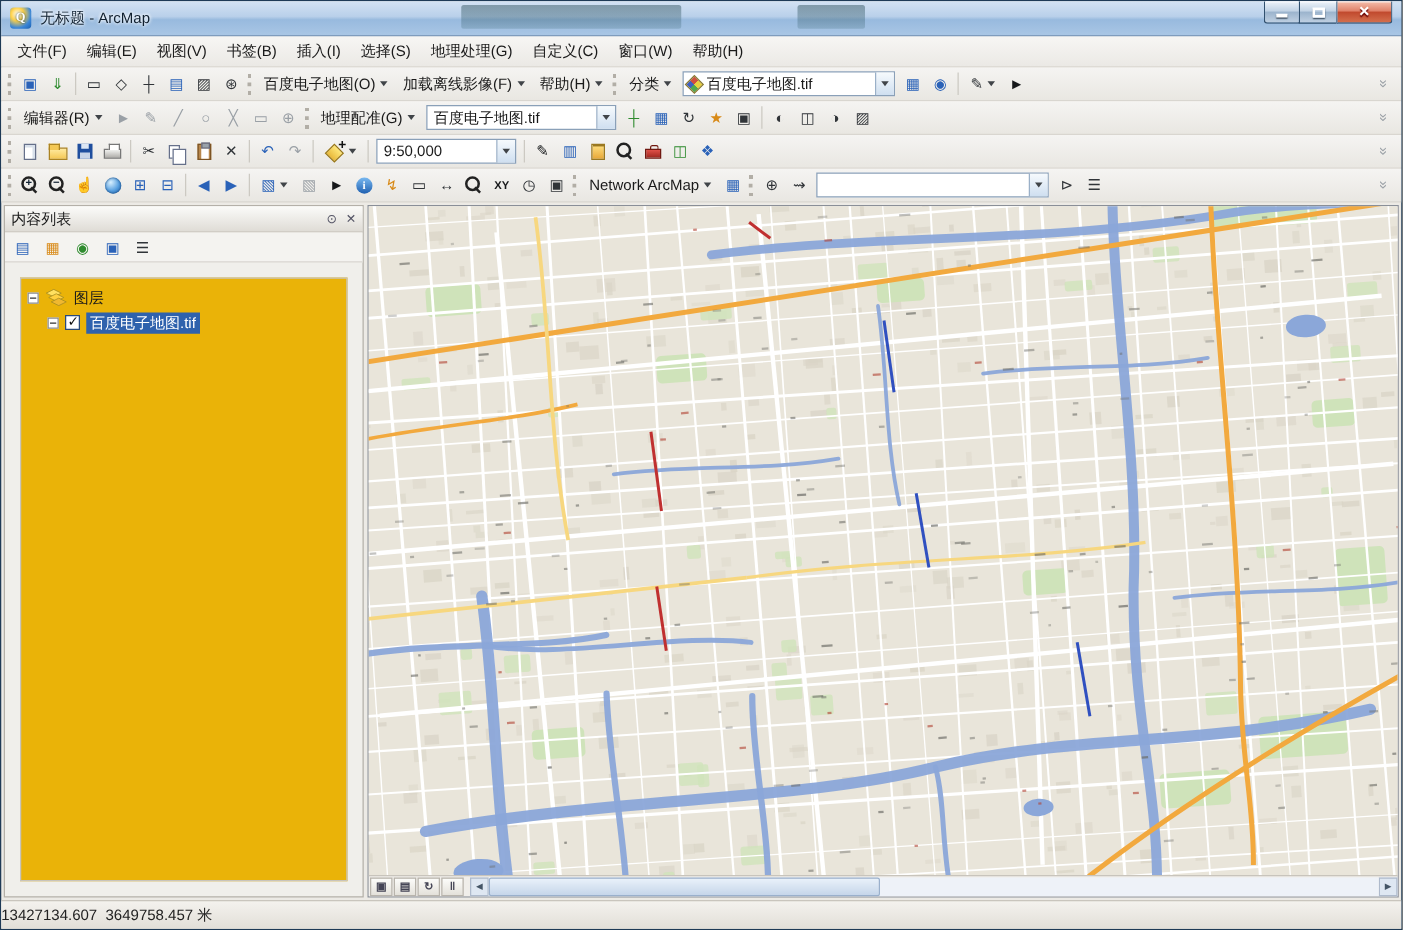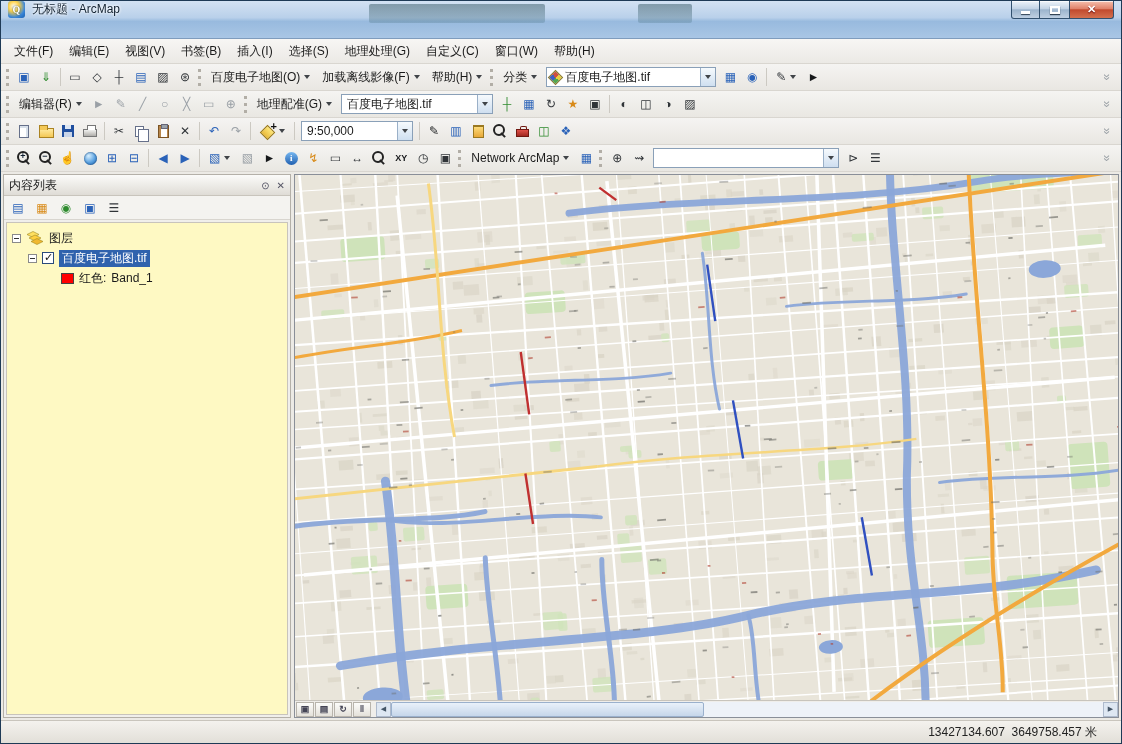--- a/index.html
+++ b/index.html
@@ -1,20 +1,20 @@
 <!DOCTYPE html>
 <html><head>
 <meta charset="utf-8">
 <style>
 *{box-sizing:border-box;margin:0;padding:0}
 html,body{width:1122px;height:744px;overflow:hidden;background:#444}
 body{font-family:"Liberation Sans",sans-serif;font-size:12px;color:#1a1a1a}
 .app{width:1122px;height:744px;display:flex;flex-direction:column;border:1px solid #1e3a56;background:#eceae5;position:relative}
 
-.titlebar{height:38px;position:relative;display:flex;align-items:flex-start;background:linear-gradient(180deg,#d3e2f3,#b9d0ea 45%,#98bade 55%,#a9c6e5);border-bottom:1px solid #7f9cbd;flex:none}
+.titlebar{height:28px;position:relative;display:flex;align-items:center;background:linear-gradient(180deg,#d3e2f3,#b9d0ea 45%,#98bade 55%,#a9c6e5);border-bottom:1px solid #7f9cbd;flex:none}
 .glass{position:absolute;top:3px;height:19px;border-radius:2px;background:linear-gradient(rgba(25,62,72,.42),rgba(52,96,106,.22))}
 .g1{left:368px;width:176px}.g2{left:637px;width:54px}
 .app-icon{width:17px;height:17px;margin-left:7px;border-radius:3px;background:radial-gradient(circle at 35% 32%,#fff,#ffd24a 32%,#3a86d8 68%,#1a5fae);display:flex;align-items:center;justify-content:center;flex:none}
 .app-icon::after{content:"Q";font:bold 10px "Liberation Serif",serif;color:#fff;text-shadow:0 0 2px #133}
 .title-text{margin-left:7px;color:#102030;text-shadow:0 0 3px #fff,0 0 3px #fff}
 .win-controls{position:absolute;top:0;right:7px;display:flex}
 .winbtn{width:29px;height:18px;border:1px solid #31506e;border-top:none;display:flex;align-items:center;justify-content:center;background:linear-gradient(#eef4fa,#c2d3e5 45%,#9cb4cd 52%,#bfd0e2);box-shadow:inset 0 1px 0 rgba(255,255,255,.7)}
 .winbtn.first{border-bottom-left-radius:3px}
 .winbtn.max{border-left:none;border-right:none}
 .winbtn.close{width:45px;background:linear-gradient(#f6c0ae,#e0826a 45%,#c14a2e 52%,#d4704e);border-bottom-right-radius:3px}
@@ -68,42 +68,42 @@
 .ic-mag em{position:absolute;left:1px;top:1px;width:10px;text-align:center;font:bold 9px/9px "Liberation Sans",sans-serif;color:#123;font-style:normal}
 .ic-globe{width:13px;height:13px;border-radius:50%;background:radial-gradient(circle at 35% 30%,#d8f0ff,#58a0e0 55%,#2060a8);box-shadow:inset 0 0 2px #0a3a70}
 .ic-identify{width:13px;height:13px;border-radius:50%;background:linear-gradient(#78b8f0,#2060b0);color:#fff;display:flex;align-items:center;justify-content:center;font:bold 9px "Liberation Serif",serif}
 
 .main{flex:1;display:flex;min-height:0}
 .toc{width:288px;background:#f0efeb;border:1px solid #b4b0a8;display:flex;flex-direction:column;margin:2px 0 2px 2px;flex:none}
 .toc-header{height:21px;display:flex;align-items:center;padding:0 5px;background:linear-gradient(#fbfbf9,#dfdcd6);border-bottom:1px solid #c8c4bc;flex:none}
 .toc-hbtns{margin-left:auto;display:flex;gap:7px;align-items:center;color:#556}
 .toc-hbtns i{font-style:normal;font-size:10px;color:#556}
 .toc-toolbar{height:24px;display:flex;align-items:center;gap:2px;padding:0 3px;border-bottom:1px solid #d8d5cf;background:#f4f3f0;flex:none}
-.toc-tree{flex:1;background:#fef9c3;margin:2px;border:1px solid #c8c4bc;padding:5px 2px;overflow:hidden}
+.toc-tree{flex:1;background:#eab308;margin:12px;border:1px solid #c8c4bc;padding:5px 2px;overflow:hidden}
 .trow{display:flex;align-items:center;height:20px;gap:5px}
 .exp{width:9px;height:9px;border:1px solid #8a8a8a;background:#fff;position:relative;flex:none}
 .exp::before{content:"";position:absolute;left:1px;right:1px;top:3px;height:1px;background:#333}
 .cb{width:12px;height:12px;border:1px solid #2a4a7a;background:#fff;position:relative;flex:none}
 .cb::after{content:"✓";position:absolute;left:1px;top:-2px;font-size:11px;color:#111}
 .sel{background:#2f62ad;color:#fff;padding:0 3px}
 .swatch{width:13px;height:11px;border:1px solid #444;flex:none}
 
 .split{width:3px;flex:none}
 .map-wrap{flex:1;display:flex;flex-direction:column;margin:2px 2px 2px 0;border:1px solid #8a8f98;background:#f2f0ea;position:relative;min-width:0}
 #map-svg{flex:1;display:block;width:100%;min-height:0}
 .map-bottom{height:17px;border-top:1px solid #c8c4bc;background:#f0eeea;display:flex;align-items:center;flex:none}
 .mini{width:18px;height:15px;border:1px solid #b8b4ac;background:linear-gradient(#fcfcfa,#e4e1da);display:flex;align-items:center;justify-content:center;margin-left:1px;flex:none}
 .mini i{font-style:normal;font-size:9px;color:#445}
 .hscroll{flex:1;display:flex;align-items:center;height:15px;margin-left:5px}
 .sarrow{width:15px;height:15px;background:#dee7f2;border:1px solid #aebacc;display:flex;align-items:center;justify-content:center;flex:none}
 .sarrow i{font-style:normal;font-size:7px;color:#456}
 .track{flex:1;height:15px;background:#eef2f8;position:relative}
 .thumb{position:absolute;left:0;top:0;height:100%;width:44%;background:linear-gradient(#e9f1fa,#c6d6ea);border:1px solid #9ab0cc;border-radius:2px}
 
-.statusbar{height:23px;background:linear-gradient(#f4f2ee,#e2dfd8);border-top:1px solid #c9c5bd;display:flex;align-items:center;justify-content:flex-end;padding-right:24px;color:#222;flex:none}
+.statusbar{height:23px;background:linear-gradient(#f4f2ee,#e2dfd8);border-top:1px solid #c9c5bd;display:flex;align-items:center;padding-right:24px;color:#222;flex:none}
 .watermark{position:absolute;right:6px;bottom:1px;font-size:29px;font-weight:bold;color:#fff;letter-spacing:1px;z-index:60;white-space:nowrap;text-shadow:0 0 4px #000,1px 1px 2px #000,-1px -1px 2px #000,2px 2px 3px rgba(0,0,0,.85)}
 </style>
 </head>
 <body>
 
 <div class="app">
 
   <div class="titlebar">
     <div class="glass g1"></div>
     <div class="glass g2"></div>
@@ -486,25 +486,20 @@
             <path d="M1 3.5 L7 .5 L13 3.5 L7 6.5 Z" fill="#ffe060" stroke="#a08820" stroke-width=".6"></path>
             <path d="M3 7 L9 4 L15 7 L9 10 Z" fill="#ffd040" stroke="#a08820" stroke-width=".6"></path>
             <path d="M5 10.5 L11 7.5 L17 10.5 L11 13.5 Z" fill="#f0b830" stroke="#a08820" stroke-width=".6"></path>
           </svg>
           <span>图层</span>
         </div>
         <div class="trow" style="padding-left:19px">
           <span class="exp"></span>
           <span class="cb"></span>
           <span class="sel">百度电子地图.tif</span>
-        </div>
-        <div class="trow" style="padding-left:52px">
-          <span class="swatch" style="background: rgb(255, 0, 0);"></span>
-          <span>红色:</span>
-          <span>Band_1</span>
         </div>
       </div>
     </div>
 
     <div class="split"></div>
 
     <div class="map-wrap">
       <svg id="map-svg" viewBox="0 0 822 536" preserveAspectRatio="none">
           <rect width="822" height="536" fill="#f2f0ea"></rect>
           <g transform="rotate(-4 411 268)">

